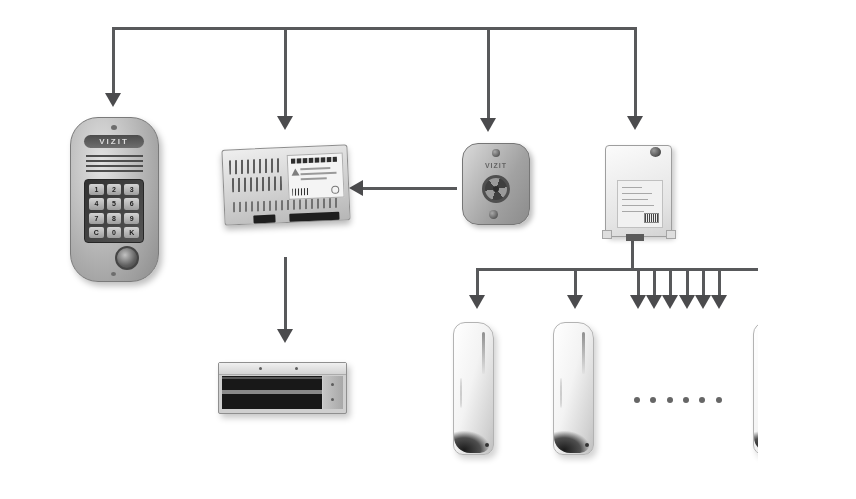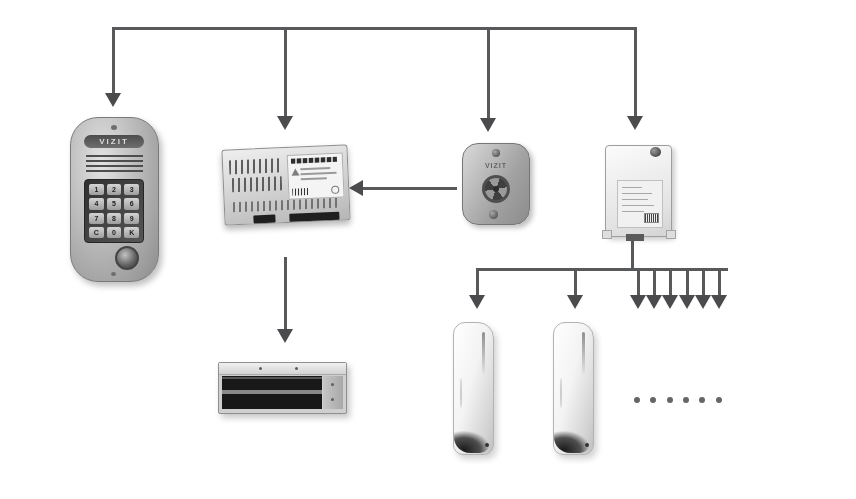--- a/index.html
+++ b/index.html
@@ -1,17 +1,17 @@
 <!DOCTYPE html>
 <html><head>
 <meta charset="utf-8">
 <style>
   html,body{margin:0;padding:0;background:#fff;}
   .stage{position:relative;width:728px;height:499px;background:#ffffff;overflow:hidden;
-         font-family:"Liberation Sans",sans-serif;}
+         font-family:"Liberation Sans",sans-serif;padding-left:30px;}
   
   .wire{position:absolute;background:#58595b;}
   .ah-down{position:absolute;width:0;height:0;
     border-left:8px solid transparent;border-right:8px solid transparent;
     border-top:14px solid #4b4b4d;}
   .ah-left{position:absolute;width:0;height:0;
     border-top:8px solid transparent;border-bottom:8px solid transparent;
     border-right:14px solid #4b4b4d;}
   .dot{position:absolute;width:6px;height:6px;border-radius:50%;background:#666;}
   

